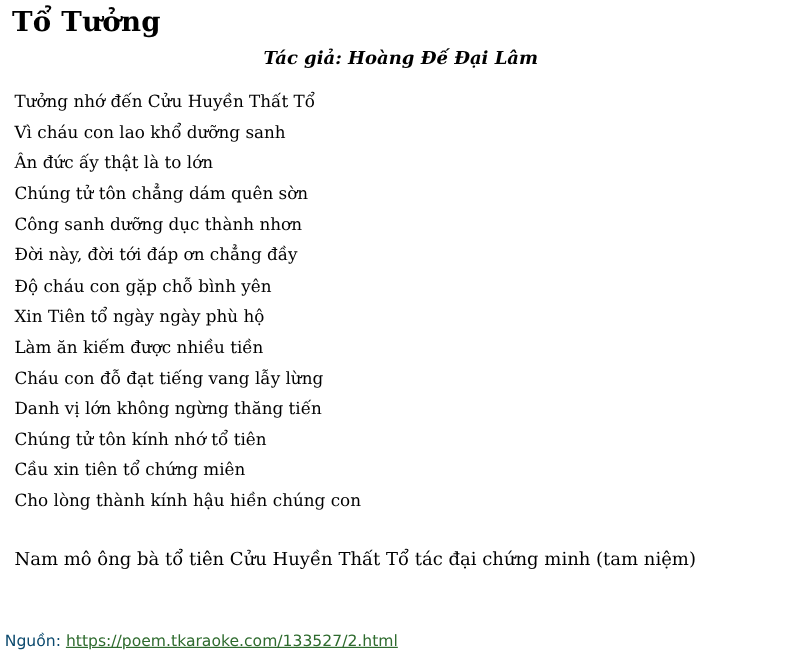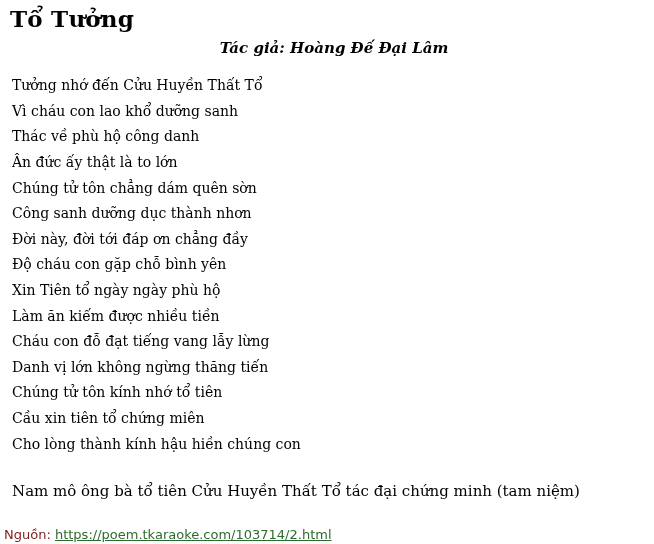--- a/index.html
+++ b/index.html
@@ -53,54 +53,53 @@
     margin: 22px 0 0 12px;
   }
   .source {
     position: absolute;
     left: 4px;
     bottom: 8px;
     font-family: "DejaVu Sans", "Liberation Sans", sans-serif;
     font-size: 13px;
   }
   .source-label {
-    color: #7f1d1d;
+    color: #0c4a6e;
   }
   .source-link {
     color: #2e6b2e;
     text-decoration: underline;
     cursor: pointer;
   }
 </style>
 </head>
 <body>
 
 <div class="page">
 
   <h1 class="title">Tổ Tưởng</h1>
 
   <div class="author">Tác giả: Hoàng Đế Đại Lâm</div>
 
   <div class="poem">
     <div class="poem-line">Tưởng nhớ đến Cửu Huyền Thất Tổ</div>
     <div class="poem-line">Vì cháu con lao khổ dưỡng sanh</div>
-    <div class="poem-line">Thác về phù hộ công danh</div>
     <div class="poem-line">Ân đức ấy thật là to lớn</div>
     <div class="poem-line">Chúng tử tôn chẳng dám quên sờn</div>
     <div class="poem-line">Công sanh dưỡng dục thành nhơn</div>
     <div class="poem-line">Đời này, đời tới đáp ơn chẳng đầy</div>
     <div class="poem-line">Độ cháu con gặp chỗ bình yên</div>
     <div class="poem-line">Xin Tiên tổ ngày ngày phù hộ</div>
     <div class="poem-line">Làm ăn kiếm được nhiều tiền</div>
     <div class="poem-line">Cháu con đỗ đạt tiếng vang lẫy lừng</div>
     <div class="poem-line">Danh vị lớn không ngừng thăng tiến</div>
     <div class="poem-line">Chúng tử tôn kính nhớ tổ tiên</div>
     <div class="poem-line">Cầu xin tiên tổ chứng miên</div>
     <div class="poem-line">Cho lòng thành kính hậu hiền chúng con</div>
   </div>
 
   <div class="closing">Nam mô ông bà tổ tiên Cửu Huyền Thất Tổ tác đại chứng minh (tam niệm)</div>
 
   <div class="source">
-    <span class="source-label">Nguồn: </span><span class="source-link">https://poem.tkaraoke.com/103714/2.html</span>
+    <span class="source-label">Nguồn: </span><span class="source-link">https://poem.tkaraoke.com/133527/2.html</span>
   </div>
 
 </div>
 
 </body></html>

